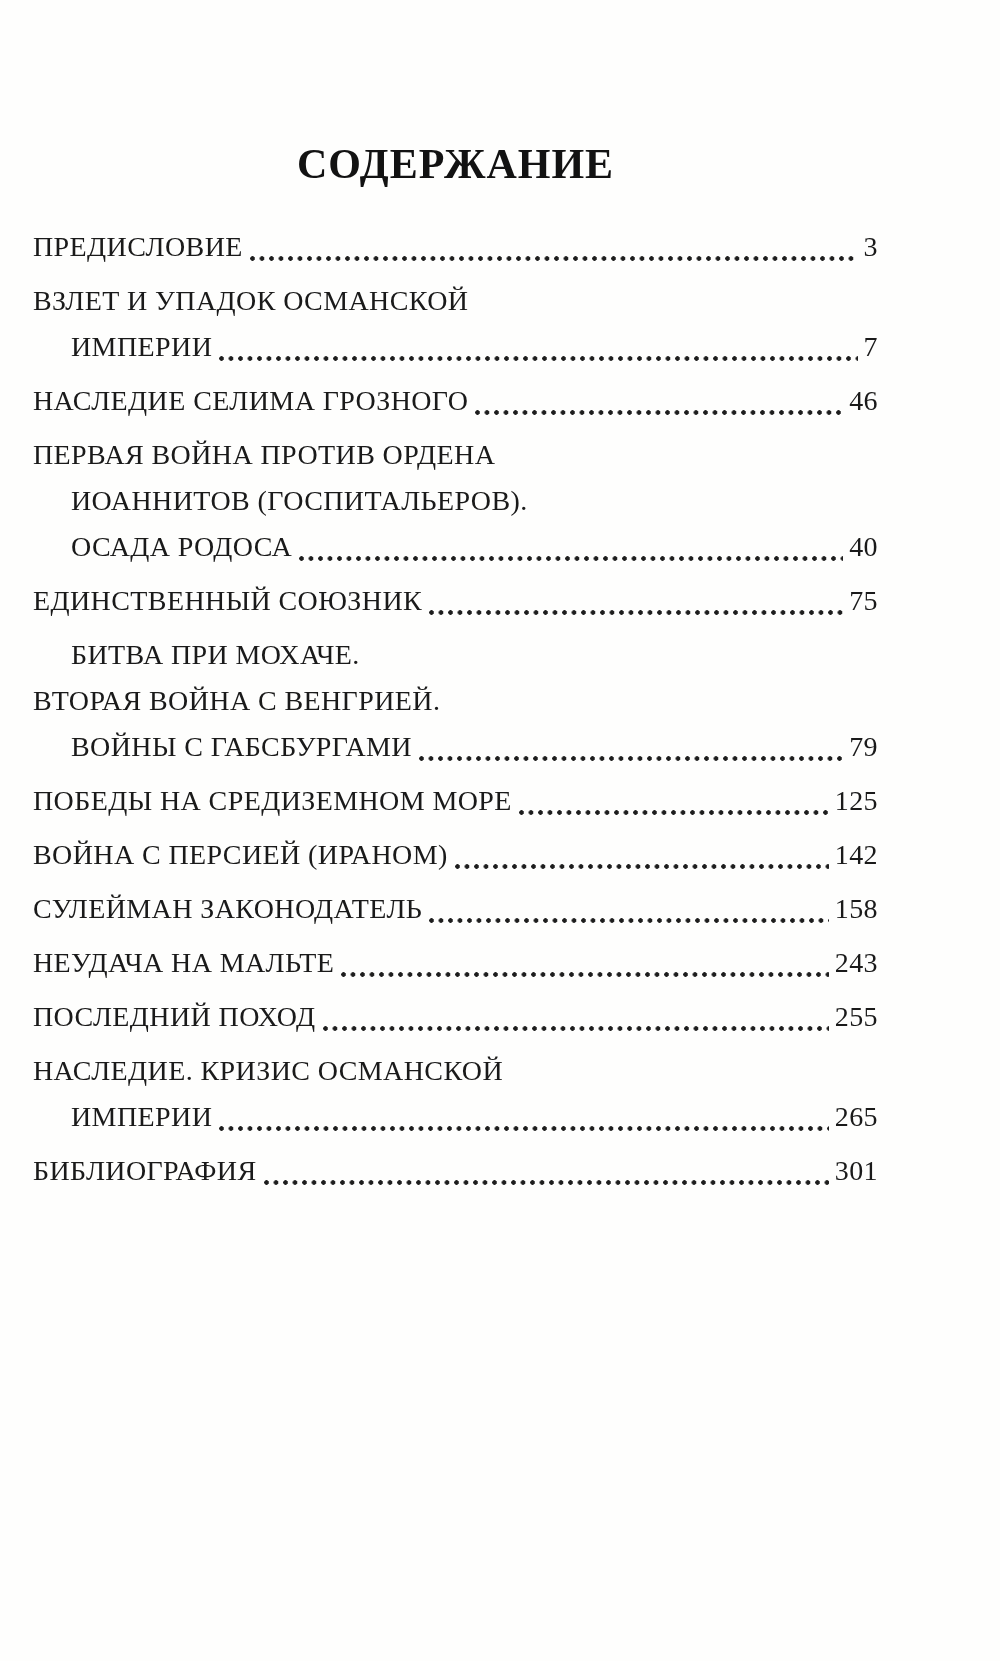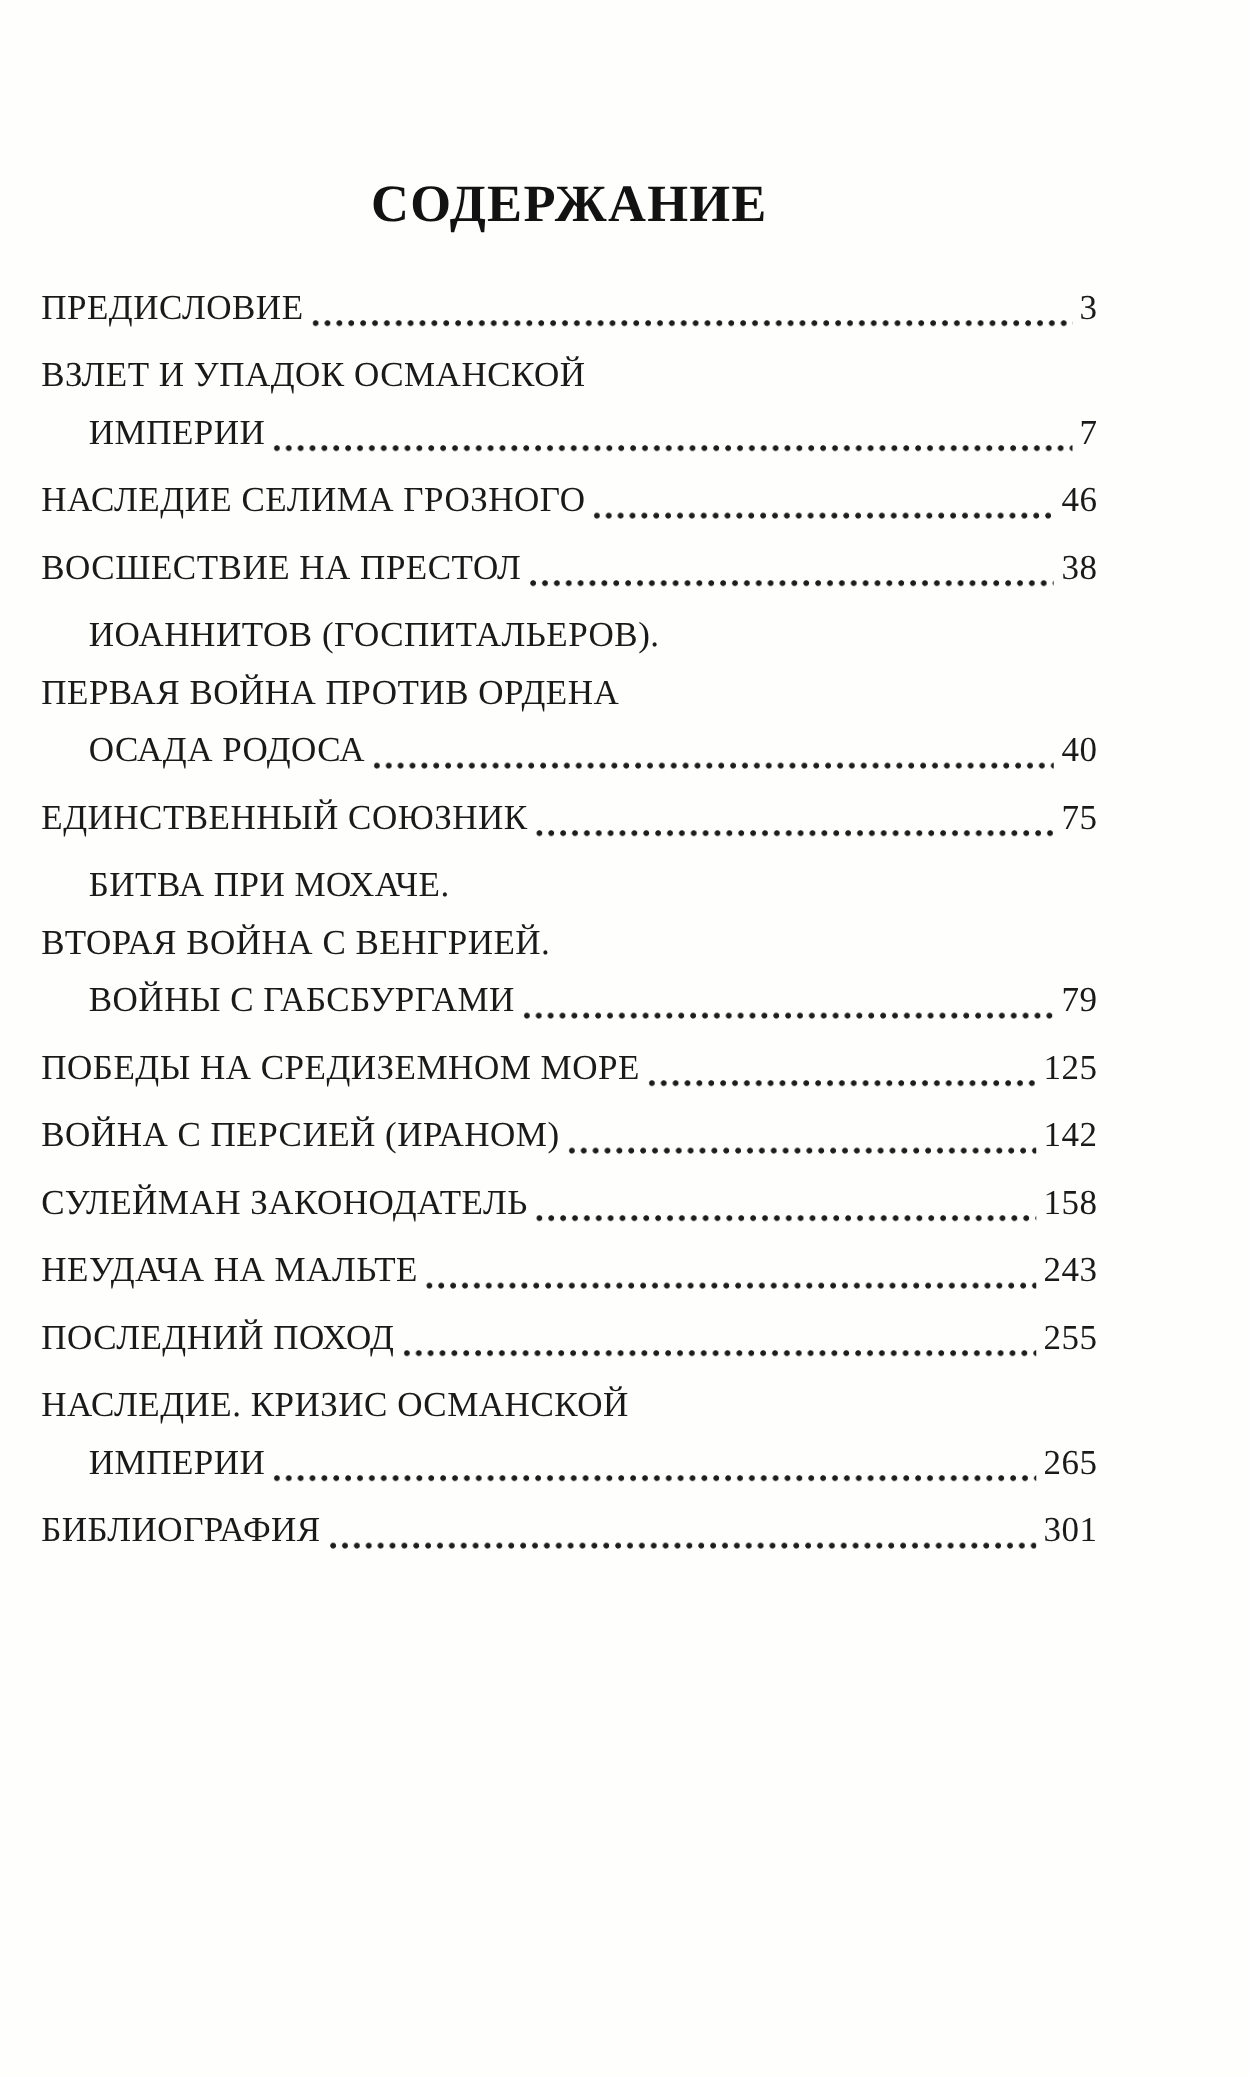--- a/index.html
+++ b/index.html
@@ -90,31 +90,24 @@
       </div>
       <div class="toc-entry">
         <div class="toc-line">
           <span class="toc-text">НАСЛЕДИЕ СЕЛИМА ГРОЗНОГО</span>
           <span class="leader"></span>
           <span class="page-num">46</span>
         </div>
       </div>
       <div class="toc-entry">
         <div class="toc-line">
-          <span class="toc-text">ВОСШЕСТВИЕ НА ПРЕСТОЛ</span>
-          <span class="leader"></span>
-          <span class="page-num">38</span>
+          <span class="toc-text">ПЕРВАЯ ВОЙНА ПРОТИВ ОРДЕНА</span>
         </div>
-      </div>
-      <div class="toc-entry">
         <div class="toc-line wrapped">
           <span class="toc-text">ИОАННИТОВ (ГОСПИТАЛЬЕРОВ).</span>
-        </div>
-        <div class="toc-line">
-          <span class="toc-text">ПЕРВАЯ ВОЙНА ПРОТИВ ОРДЕНА</span>
         </div>
         <div class="toc-line wrapped">
           <span class="toc-text">ОСАДА РОДОСА</span>
           <span class="leader"></span>
           <span class="page-num">40</span>
         </div>
       </div>
       <div class="toc-entry">
         <div class="toc-line">
           <span class="toc-text">ЕДИНСТВЕННЫЙ СОЮЗНИК</span>

